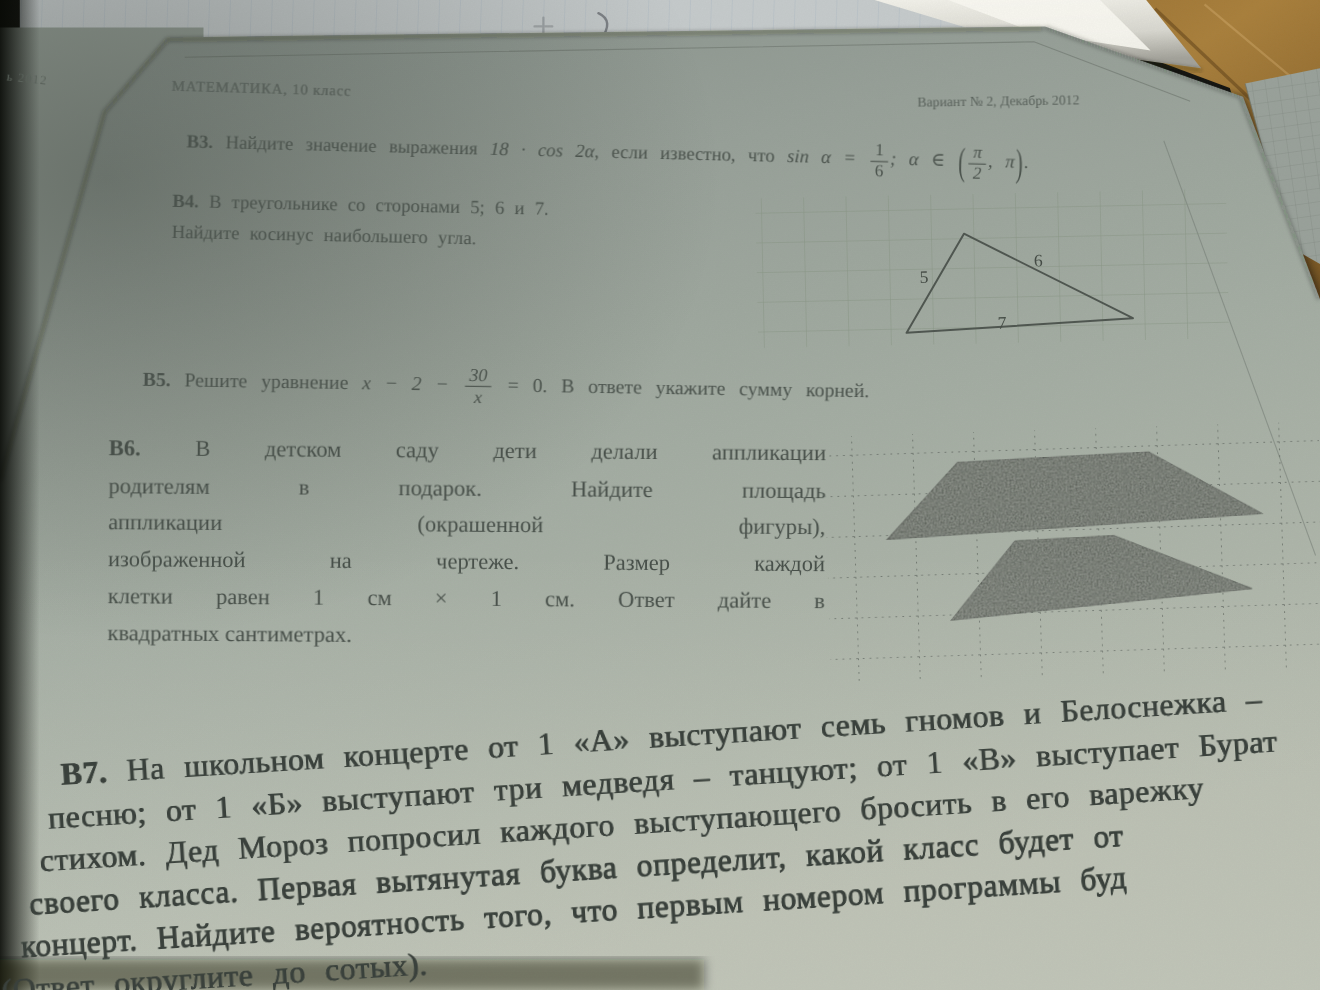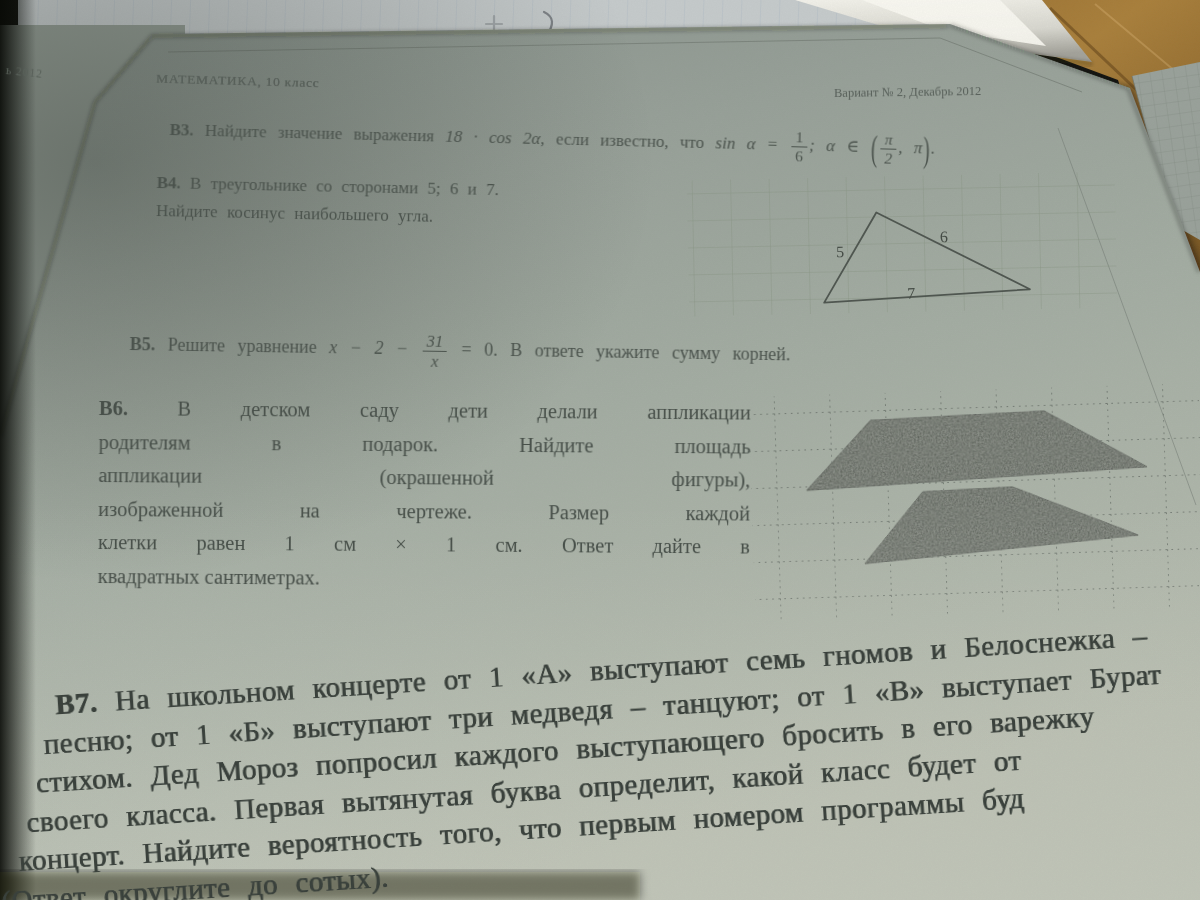--- a/index.html
+++ b/index.html
@@ -187,21 +187,21 @@
   <div class="txt t-b4">
     <div class="nowrap"><span class="plabel">В4.</span>
       <span>В треугольнике со сторонами 5; 6 и 7.</span></div>
     <div class="nowrap">Найдите косинус наибольшего угла.</div>
   </div>
 
   <div class="txt t-b5 nowrap">
     <span class="plabel">В5.</span>
     <span>Решите уравнение</span>
     <span class="mi">x − 2 −</span>
-    <span class="frac mi"><span class="num">31</span><span class="den">x</span></span>
+    <span class="frac mi"><span class="num">30</span><span class="den">x</span></span>
     <span>= 0</span><span>. В ответе укажите сумму корней.</span>
   </div>
 
   <div class="txt t-b6">
     <div class="b6line"><span class="plabel">В6.</span> <span>В детском саду дети делали аппликации</span></div>
     <div class="b6line">родителям в подарок. Найдите площадь</div>
     <div class="b6line">аппликации (окрашенной фигуры),</div>
     <div class="b6line">изображенной на чертеже. Размер каждой</div>
     <div class="b6line">клетки равен 1 см × 1 см. Ответ дайте в</div>
     <div class="b6line last">квадратных сантиметрах.</div>

